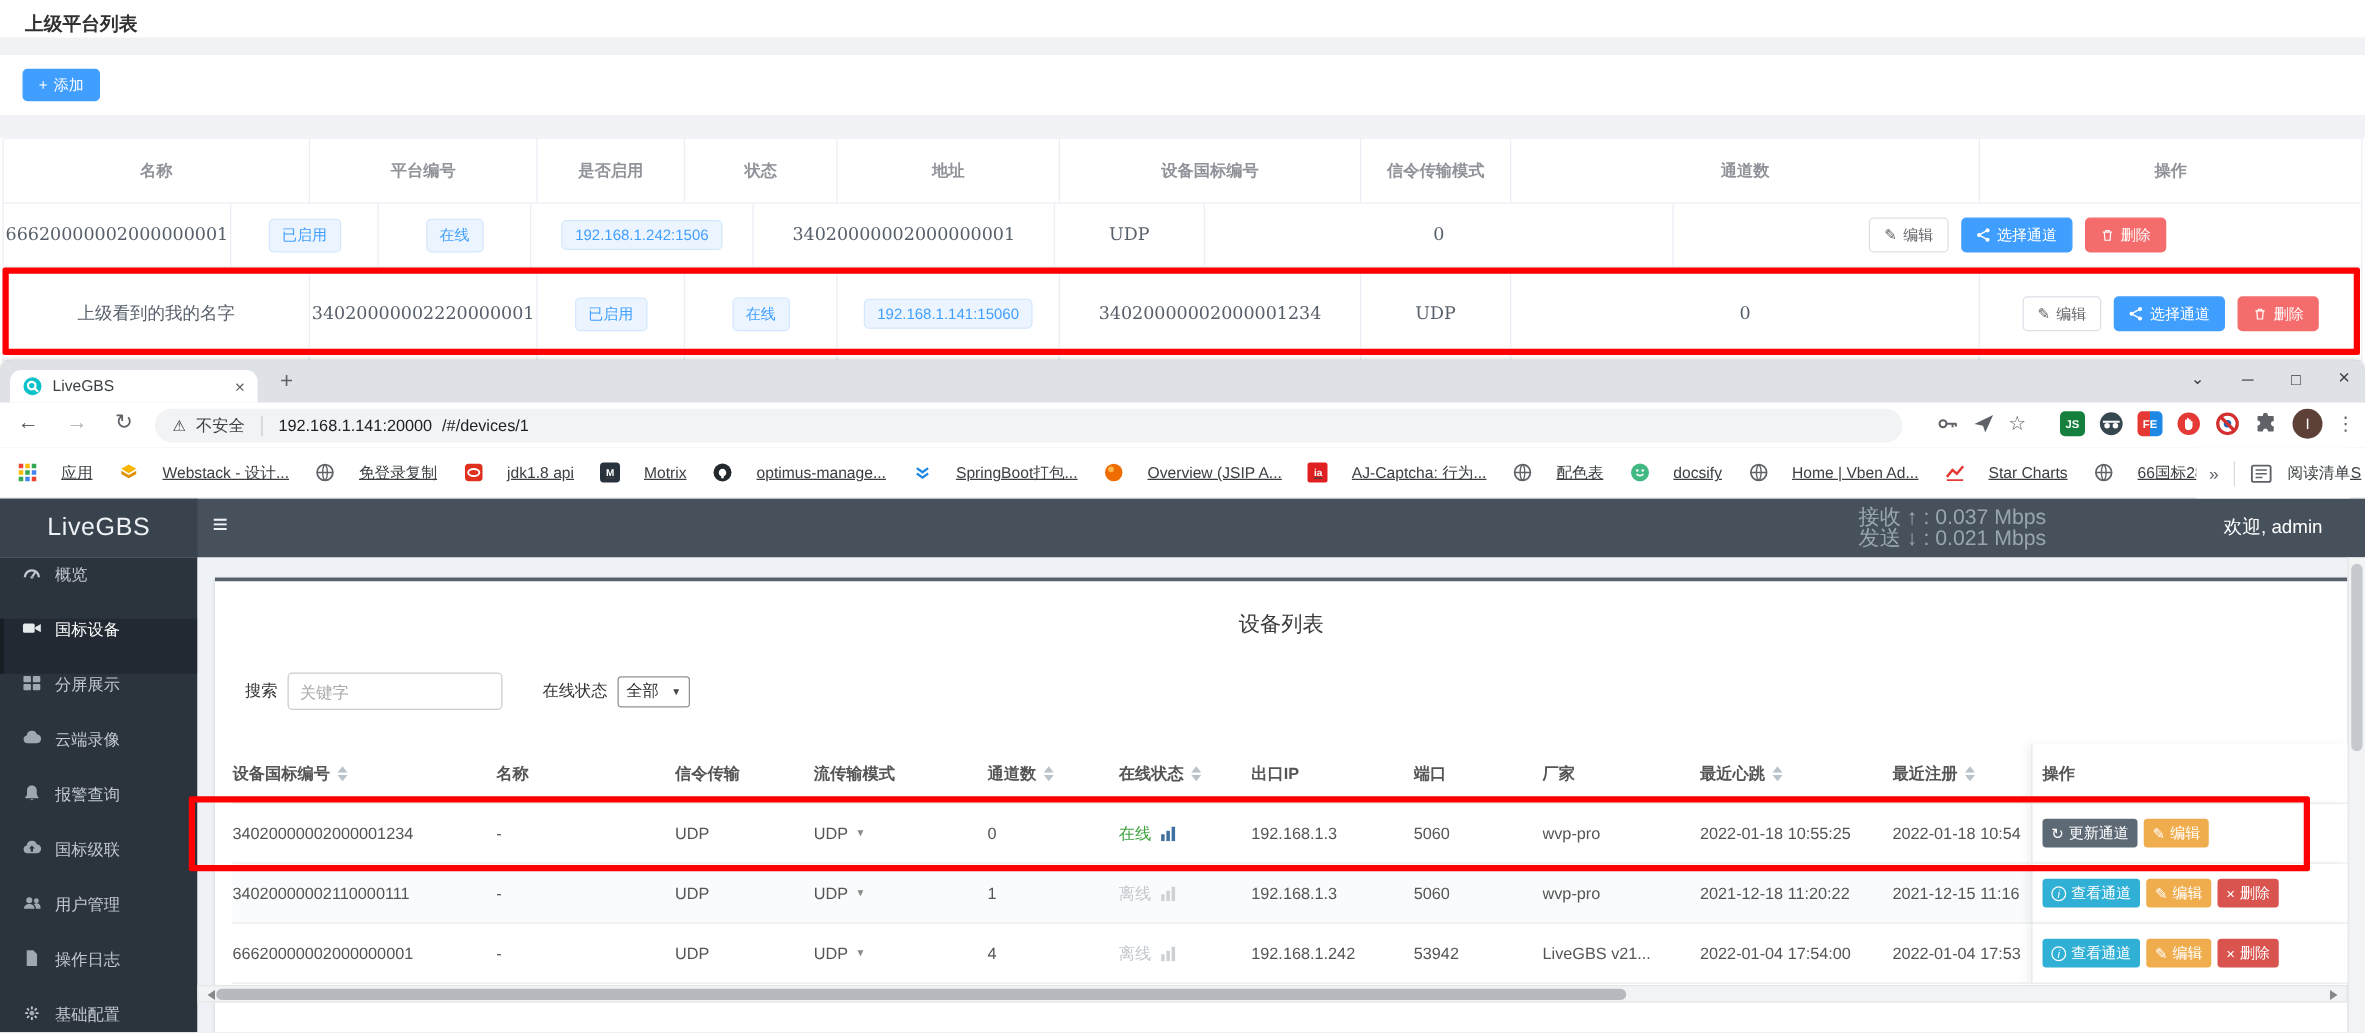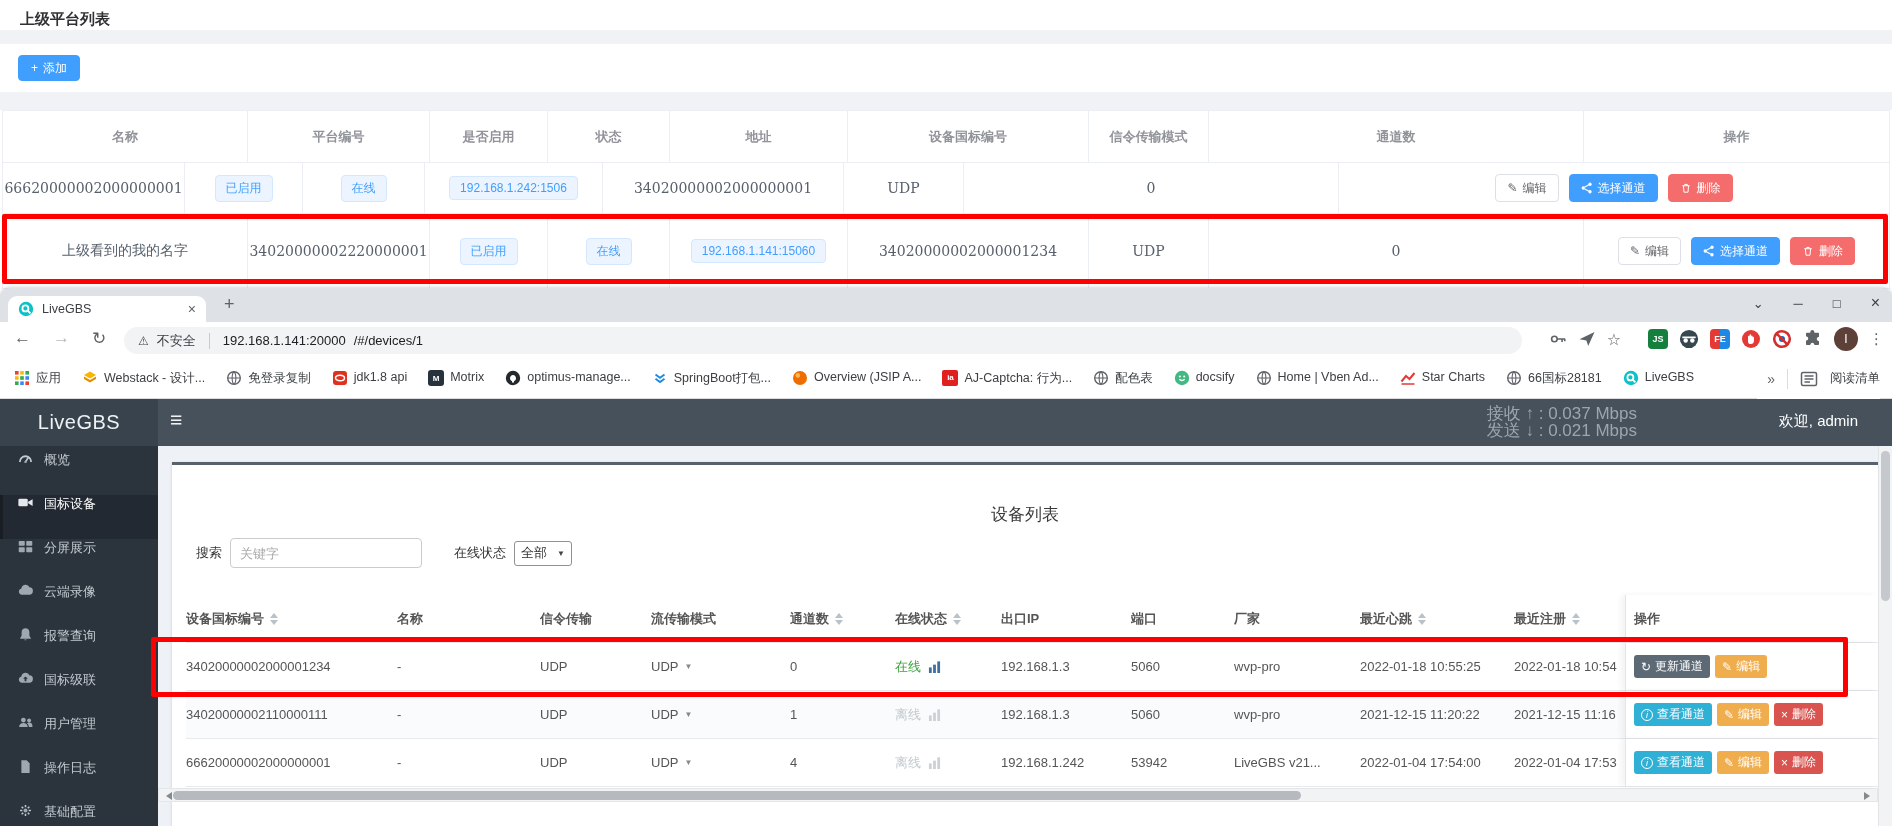--- a/index.html
+++ b/index.html
@@ -53,42 +53,42 @@
 .url-host { color:#202124; }
 .url-path { color:#202124; }
 .tool-right { position:absolute; right:8px; top:5px; display:flex; align-items:center; gap:11px; }
 .tool-right > * { cursor:pointer; }
 .ext { width:20px; height:20px; border-radius:4px; color:#fff; font-size:9px; font-weight:bold; display:flex; align-items:center; justify-content:center; }
 .ext-js { background:#15803d;margin-left:16px; }
 .ext-fe { background:linear-gradient(90deg,#e53935 0 50%,#1e88e5 50% 100%); }
 .avatar { width:24px; height:24px; border-radius:50%; background:#5d4037; color:#fff; font-size:12px; display:flex; align-items:center; justify-content:center; }
 .dots { font-size:15px; color:#5f6368; }
 .bookmarks { position:absolute; top:70px; height:41px; left:0; right:0; background:#fff; border-bottom:1px solid #dadce0; display:flex; align-items:center; padding:0 14px; gap:21px; font-size:12.5px; color:#3c4043; white-space:nowrap; overflow:hidden; }
-.bm { display:flex; align-items:flex-start; gap:6px; cursor:pointer; }
+.bm { display:flex; align-items:center; gap:19px; cursor:pointer;text-decoration:underline; }
 .bm-ico { width:16px; height:16px; border-radius:3px; color:#fff; font-size:8px; font-weight:bold; display:flex; align-items:center; justify-content:center; flex:none; }
 .bm-right { position:absolute; right:12px; top:70px; height:41px; display:flex; align-items:center; gap:12px; background:#fff; padding-left:10px; font-size:12.5px; color:#3c4043; }
 .bm-vsep { width:1px; height:20px; background:#dadce0; }
 
 
 .app { position:absolute; top:111px; left:0; right:0; bottom:0; background:#eef1f5; }
 .app-header { position:absolute; top:0; left:0; right:0; height:47px; background:#46515c; }
 .logo { position:absolute; left:0; top:0; width:158px; height:47px; background:#39434d; color:#eef2f4; font-size:20px; display:flex; align-items:center; justify-content:center; letter-spacing:.5px; }
 .burger { position:absolute; left:170px; top:9px; color:#f0f3f5; font-size:21px; cursor:pointer; }
 .stats { position:absolute; right:255px; top:6px; text-align:right; font-size:17px; color:#9aa6af; line-height:17px; }
 .welcome { position:absolute; right:34px; top:13px; color:#fff; font-size:15px; cursor:pointer;margin-left:12px; }
 .sidebar { position:absolute; top:47px; left:0; width:158px; bottom:0; background:#2b333c; padding-top:5px; overflow:hidden; }
 .side-item { height:44px; display:flex; gap:11px; padding-left:18px; color:#c2c9cf; font-size:13px; cursor:pointer; }
 .side-item svg { width:15px; height:15px; fill:#9fa8b0; flex:none; }
 .side-item.active { background:#222932; color:#fff; border-left:3px solid #181e24; padding-left:15px; }
 .side-item.active svg { fill:#e4e9ec; }
 .content { position:absolute; left:158px; top:47px; right:0; bottom:0; background:#eef1f5; }
 .card { position:absolute; left:14px; top:16px; width:1706px; bottom:0; background:#fff; border-top:3px solid #57626e; box-shadow:0 1px 3px rgba(0,0,0,.15); }
-.page-title { text-align:center; margin-top:38px; font-size:17px; color:#3a3a3a; }
+.page-title { text-align:center; margin-top:23px; font-size:17px; color:#3a3a3a; }
 .search-row { position:absolute; left:24px; top:73px; display:flex; align-items:center; font-size:13px; color:#333; }
-.search-input { width:192px; height:30px; margin-left:8px; border:1px solid #ccc; border-radius:4px; padding:0 9px; font-size:13px; color:#333; font-family:inherit; }
+.search-input { width:172px; height:30px; margin-left:8px; border:1px solid #ccc; border-radius:4px; padding:0 9px; font-size:13px; color:#333; font-family:inherit; }
 .search-input::placeholder { color:#aaa; }
 .filter-label { margin-left:32px; }
 .selbox { margin-left:8px; width:58px; height:25px; border:1px solid #919191; border-radius:3px; background:#fff; display:flex; align-items:center; justify-content:space-between; padding:0 6px; font-size:13px; cursor:pointer; }
 .selbox .caret { font-size:8px; color:#444; }
 .dev-table { position:absolute; left:14px; top:130px; width:1692px; }
 .dt-row { display:flex; align-items:stretch; height:48px; border-bottom:1px solid #e7eaec; font-size:13px; color:#555; }
 .dt-row.header { font-weight:bold; color:#555; }
 .dt-row.striped { background:#fafbfc; }
 .dt-cell { display:flex; align-items:center; overflow:hidden; white-space:nowrap; }
 .cgb{width:211px}.cname{width:143px}.csig{width:111px}.cstream{width:139px}.cch{width:105px}.conline{width:106px}.cip{width:130px}.cport{width:103px}.cven{width:126px}.chb{width:154px}.creg{width:111px}
@@ -632,21 +632,21 @@
                     <svg viewBox="0 0 14 14" class="chart-off">
                       <rect x="1" y="8" width="3" height="6"></rect>
                       <rect x="5.5" y="5" width="3" height="9"></rect>
                       <rect x="10" y="1.5" width="3" height="12.5"></rect>
                     </svg>
                   </span>
                 </div>
               <div class="dt-cell cip">192.168.1.3</div>
               <div class="dt-cell cport">5060</div>
               <div class="dt-cell cven">wvp-pro</div>
-              <div class="dt-cell chb">2021-12-15 11:20:22</div>
+              <div class="dt-cell chb">2021-12-18 11:20:22</div>
               <div class="dt-cell creg">2021-12-15 11:16</div>
               <div class="dt-cell cact">
                 <button class="dbtn dbtn-view">
                     <span class="circle-i">i</span>
                     <span>查看通道</span>
                   </button>
                 <button class="dbtn dbtn-edit">
                     <span>✎</span>
                     <span>编辑</span>
                   </button>

